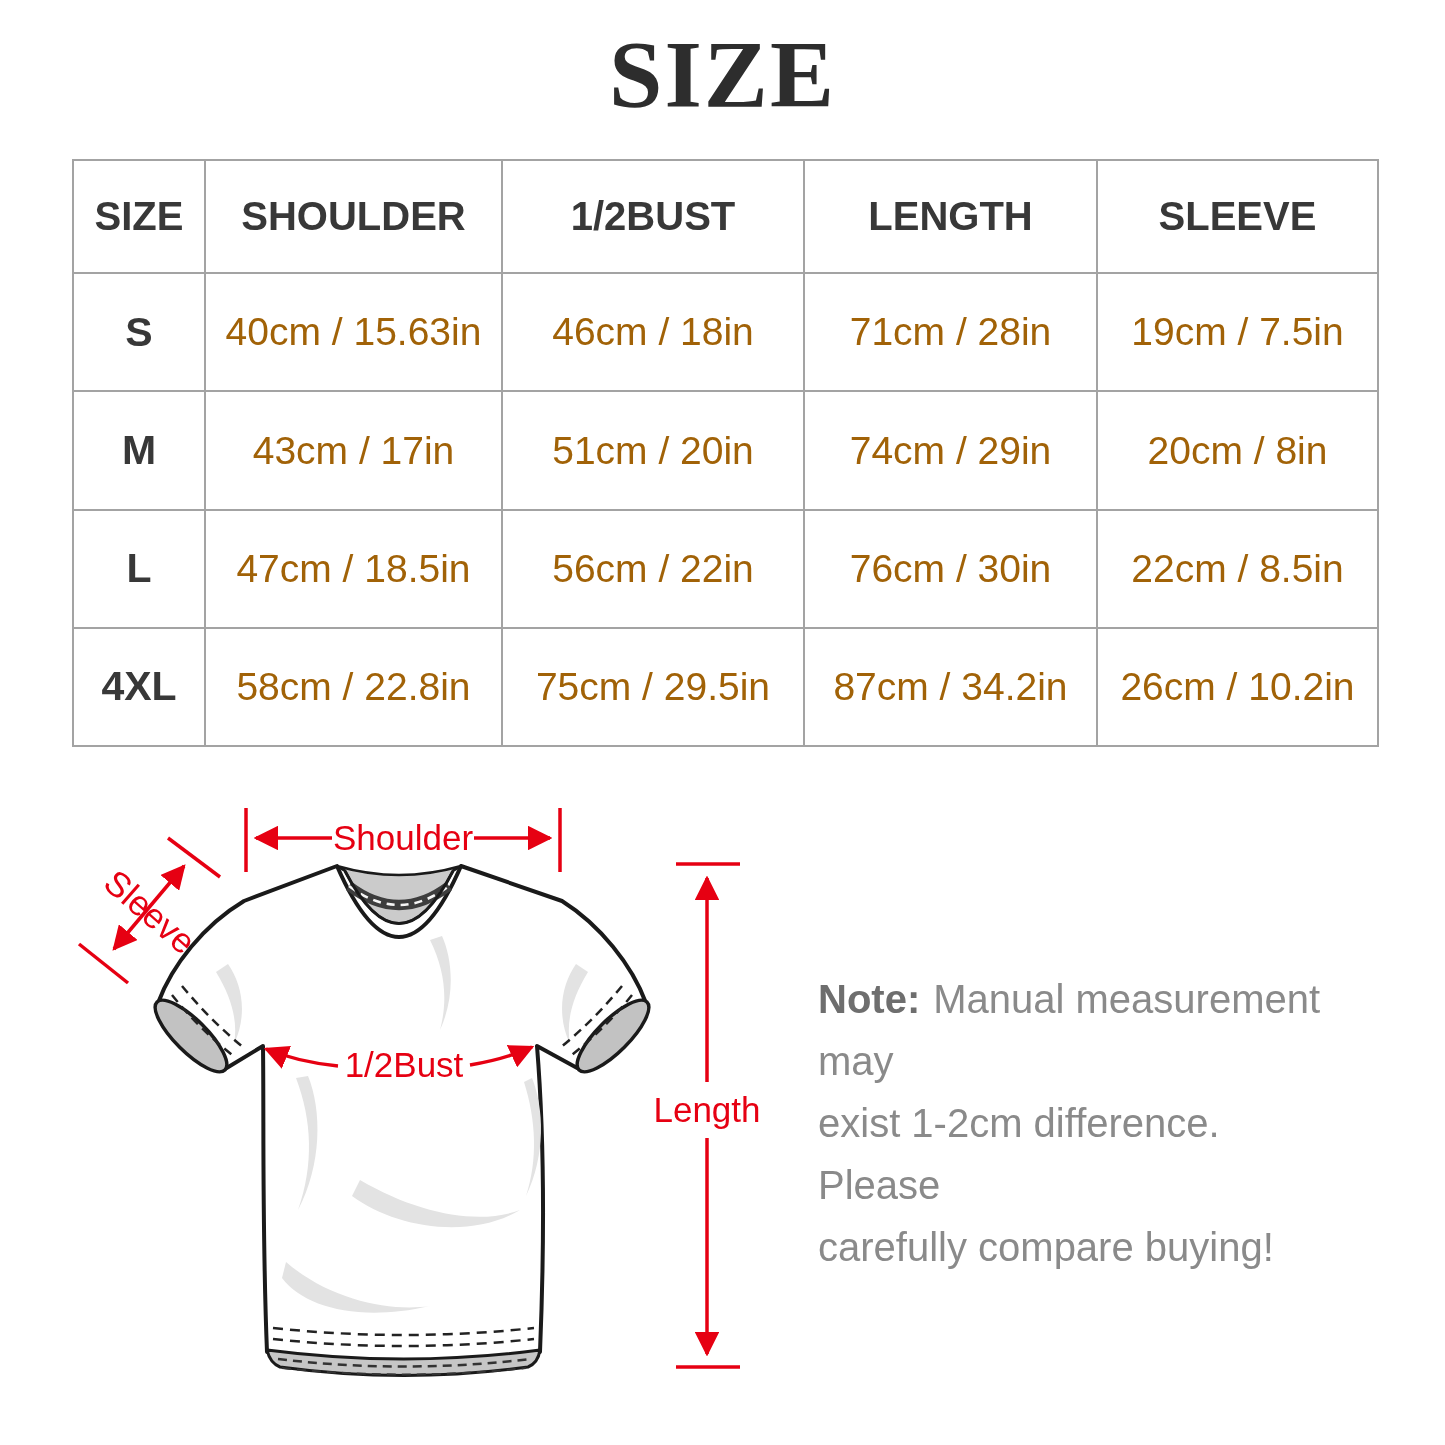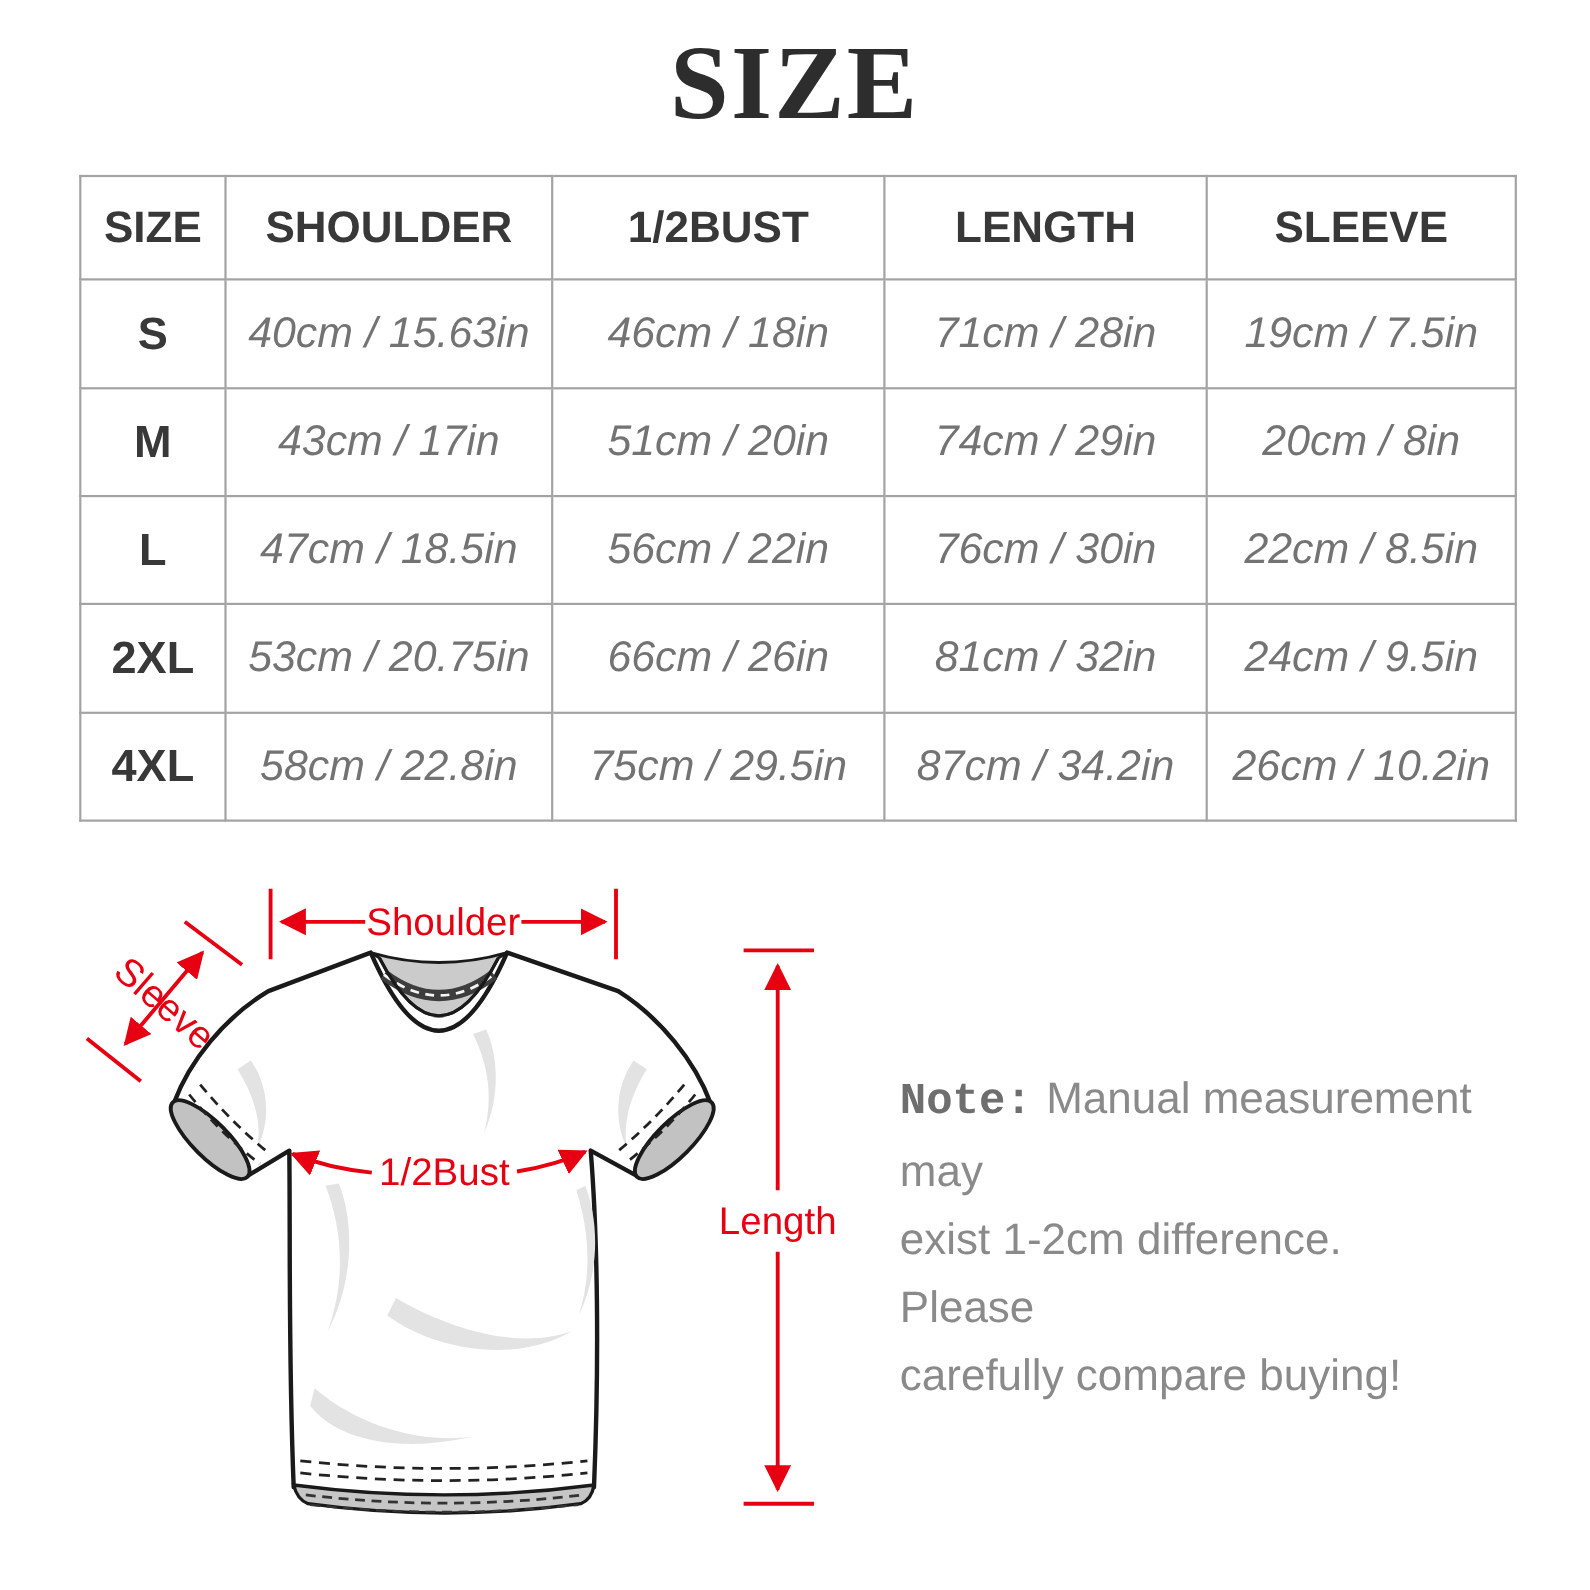--- a/index.html
+++ b/index.html
@@ -16,31 +16,31 @@
     position:absolute; left:72px; top:159px; width:1305px; height:588px;
     border-collapse:collapse; table-layout:fixed;
     border:2px solid #7d7d7d;
   }
   .size-table th, .size-table td {
     border:2px solid #a3a3a3; text-align:center; vertical-align:middle;
     padding:0; overflow:hidden; white-space:nowrap;
   }
   .size-table th { font-size:40px; font-weight:bold; color:#383838; }
   .size-table td.size-cell { font-size:41px; font-weight:bold; color:#383838; }
-  .size-table td.value-cell { font-size:39px; font-weight:normal; color:#737373;font-style:italic; }
+  .size-table td.value-cell { font-size:39px; font-weight:normal; color:#a16207; }
   .col-size { width:132px; } .col-shoulder { width:297px; } .col-bust { width:302px; }
   .col-length { width:293px; } .col-sleeve { width:281px; }
 
   svg.diagram { position:absolute; left:0; top:780px; }
 
   .note {
     position:absolute; left:818px; top:968px; width:520px;
     font-size:40px; line-height:62px; color:#8a8a8a;
   }
-  .note .note-label { font-weight:bold; color:#6e6e6e; margin-right:13px;font-family:Liberation Mono, monospace; }
+  .note .note-label { font-weight:bold; color:#6e6e6e; margin-right:13px; }
 
   .red-label {
     font-family:"Liberation Sans", sans-serif; font-size:35px; fill:#e60012;
   }
 </style>
 </head>
 <body>
 
 <div class="page">
 
@@ -75,27 +75,20 @@
       <td class="value-cell">51cm / 20in</td>
       <td class="value-cell">74cm / 29in</td>
       <td class="value-cell">20cm / 8in</td>
     </tr>
     <tr>
       <td class="size-cell">L</td>
       <td class="value-cell">47cm / 18.5in</td>
       <td class="value-cell">56cm / 22in</td>
       <td class="value-cell">76cm / 30in</td>
       <td class="value-cell">22cm / 8.5in</td>
-    </tr>
-    <tr>
-      <td class="size-cell">2XL</td>
-      <td class="value-cell">53cm / 20.75in</td>
-      <td class="value-cell">66cm / 26in</td>
-      <td class="value-cell">81cm / 32in</td>
-      <td class="value-cell">24cm / 9.5in</td>
     </tr>
     <tr>
       <td class="size-cell">4XL</td>
       <td class="value-cell">58cm / 22.8in</td>
       <td class="value-cell">75cm / 29.5in</td>
       <td class="value-cell">87cm / 34.2in</td>
       <td class="value-cell">26cm / 10.2in</td>
     </tr>
   </tbody>
     </table>

